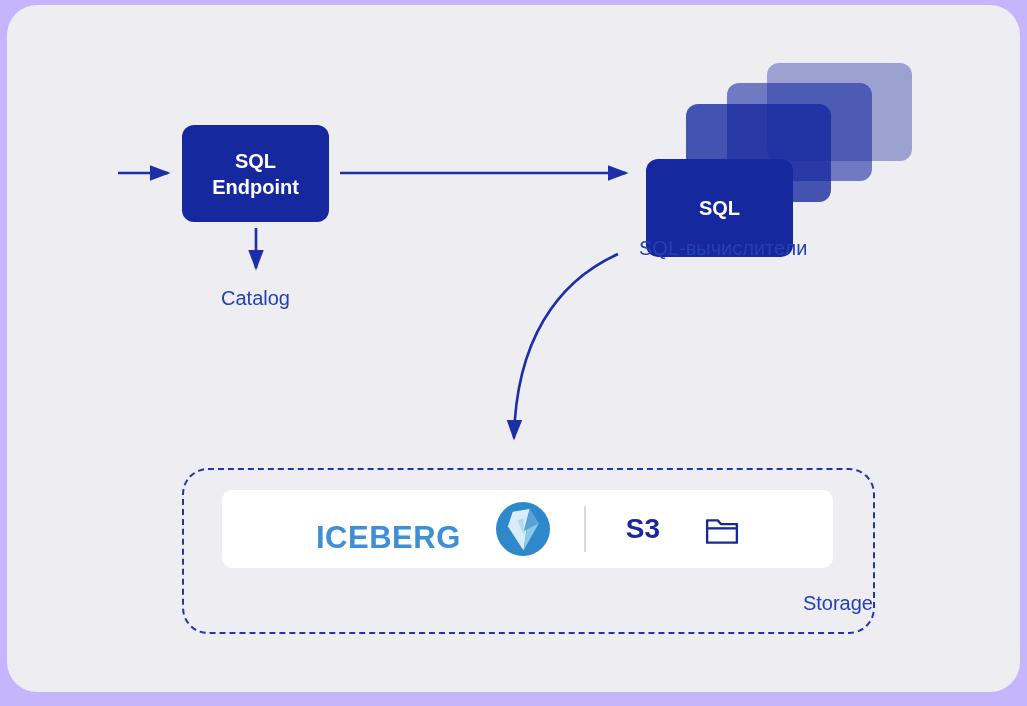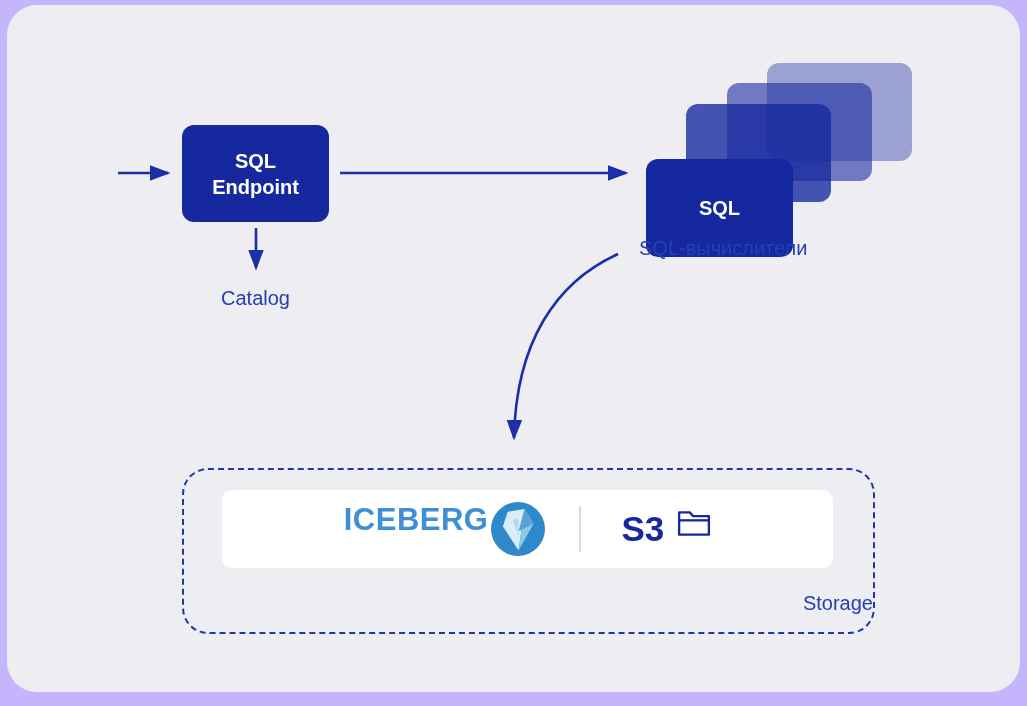--- a/index.html
+++ b/index.html
@@ -29,25 +29,25 @@
   #catalog-label{left:182px;top:281px;width:147px;text-align:center;margin-top:6px;}
   #sql-compute-caption{left:639px;top:237px;}
   #storage-dashed{
     position:absolute;left:182px;top:468px;width:693px;height:166px;
     border:2px dashed #2036a8;border-radius:26px;box-sizing:border-box;
   }
   #storage-white{
     position:absolute;left:38px;top:20px;width:611px;height:78px;background:#ffffff;
     border-radius:10px;display:flex;align-items:center;justify-content:center;
   }
-  .logo-group{display:flex;align-items:flex-start;}
+  .logo-group{display:flex;align-items:flex-end;gap:32px;}
   .iceberg-text{font-size:31px;font-weight:bold;color:#3f8fd5;letter-spacing:0.5px;}
   .iceberg-icon{margin-left:3px;display:flex;}
   .vdivider{width:2px;height:46px;background:#d9dade;margin:0 40px 0 34px;}
-  .s3-text{font-size:35px;font-weight:bold;color:#18279b;}
+  .s3-text{font-size:28px;font-weight:bold;color:#18279b;}
   .folder-icon{margin-left:13px;display:flex;}
   #storage-caption{left:0;right:0;top:122px;text-align:right;white-space:normal;}
 </style>
 </head>
 <body>
 
 <div class="canvas">
   <div class="panel"></div>
 
   <svg class="arrows" width="1027" height="706" viewBox="0 0 1027 706">

